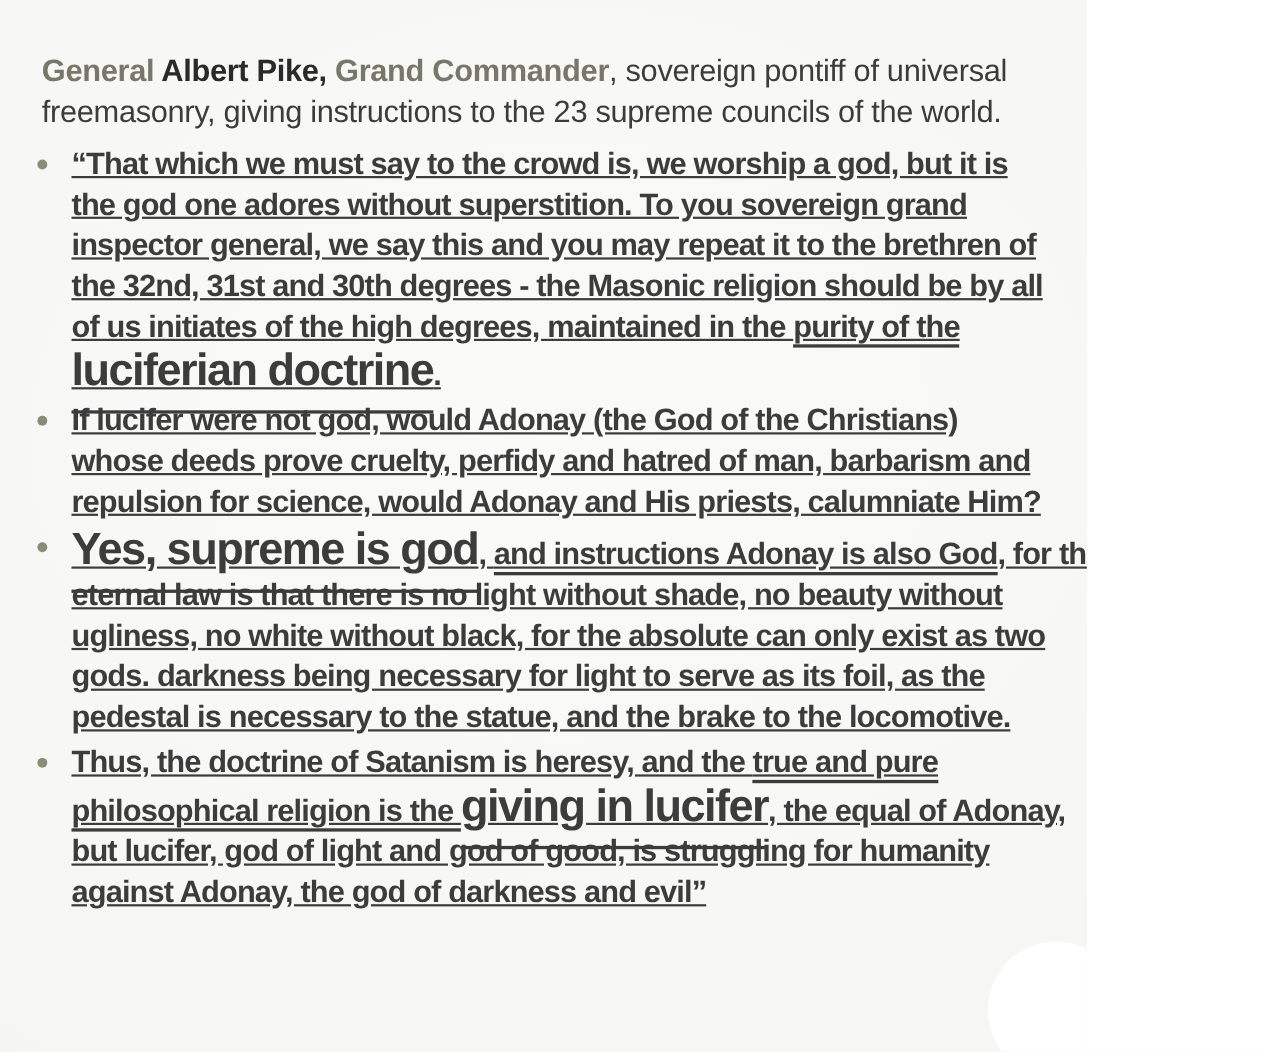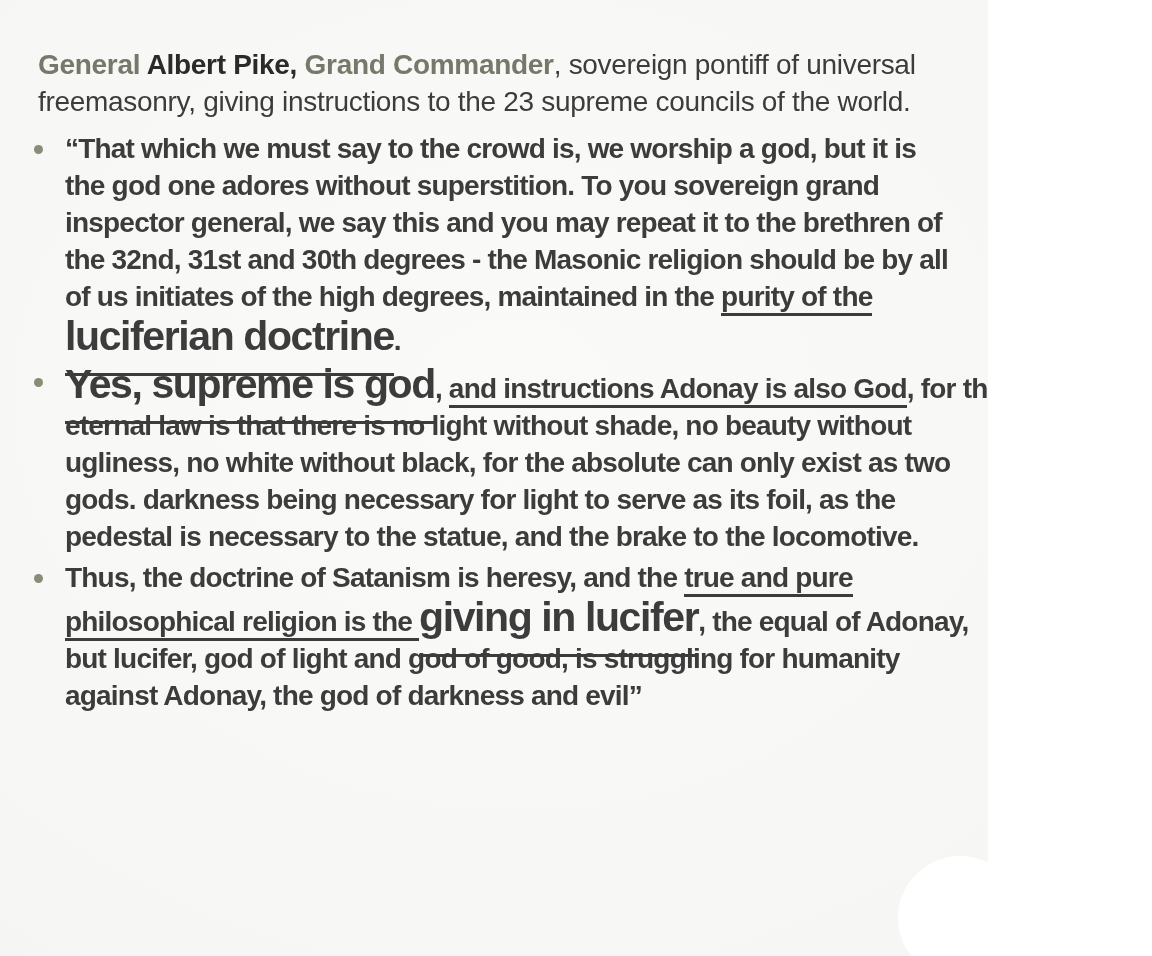--- a/index.html
+++ b/index.html
@@ -32,20 +32,21 @@
   }
   ul.bullets{
     list-style:none;
     padding-left:30px;
     padding-top:4px;
   }
   li.bullet{
     display:flex;
     align-items:flex-start;
     margin-bottom:4px;
+    text-decoration:underline;
   }
   .dot{
     flex:0 0 auto;
     width:9px;height:9px;
     border-radius:50%;
     background:var(--dot);
     margin:15px 10px 0 4px;
   }
   .content{
     flex:1 1 auto;
@@ -98,20 +99,26 @@
       <span class="dot"></span>
       <div class="content"><span class="seg-b">“That which we must say to the crowd is, we worship a god, but it is
 the god one adores without superstition. To you sovereign grand
 inspector general, we say this and you may repeat it to the brethren of
 the 32nd, 31st and 30th degrees - the Masonic religion should be by all
 of us initiates of the high degrees, maintained in the </span><span class="seg-bu">purity of the
 </span><span class="seg-xlu">luciferian doctrine</span><span class="seg-b">.</span></div>
     </li>
     <li class="bullet">
       <span class="dot"></span>
+      <div class="content"><span class="seg-b">If lucifer were not god, would Adonay (the God of the Christians)
+whose deeds prove cruelty, perfidy and hatred of man, barbarism and
+repulsion for science, would Adonay and His priests, calumniate Him?</span></div>
+    </li>
+    <li class="bullet">
+      <span class="dot"></span>
       <div class="content"><span class="seg-xlu">Yes, supreme is god</span><span class="seg-b">, </span><span class="seg-bu">and instructions Adonay is also God</span><span class="seg-b">, for the
 eternal law is that there is no light without shade, no beauty without
 ugliness, no white without black, for the absolute can only exist as two
 gods. darkness being necessary for light to serve as its foil, as the
 pedestal is necessary to the statue, and the brake to the locomotive.</span></div>
     </li>
     <li class="bullet">
       <span class="dot"></span>
       <div class="content"><span class="seg-b">Thus, the doctrine of Satanism is heresy, and the </span><span class="seg-bu">true and pure
 philosophical religion is the </span><span class="seg-xlu">giving in lucifer</span><span class="seg-b">, the equal of Adonay,

